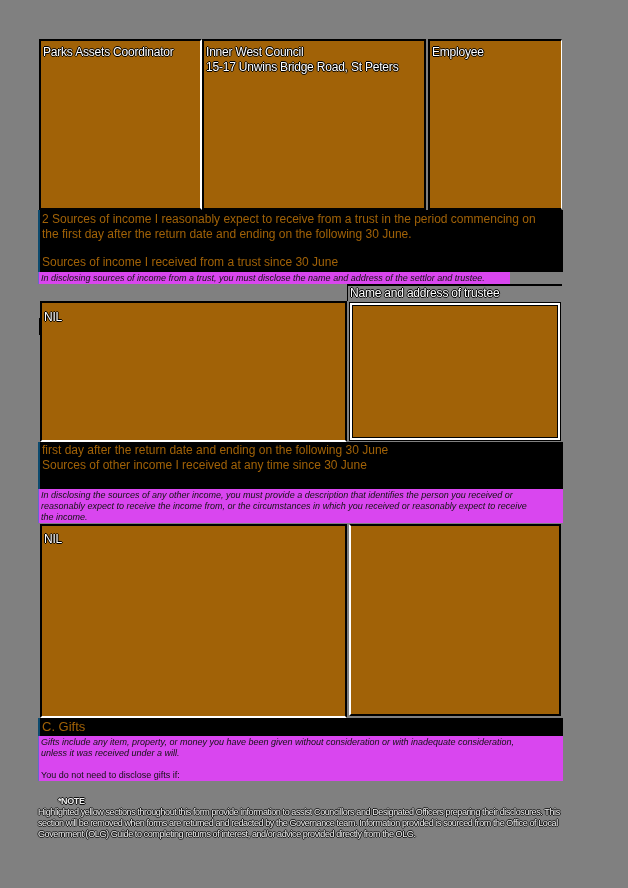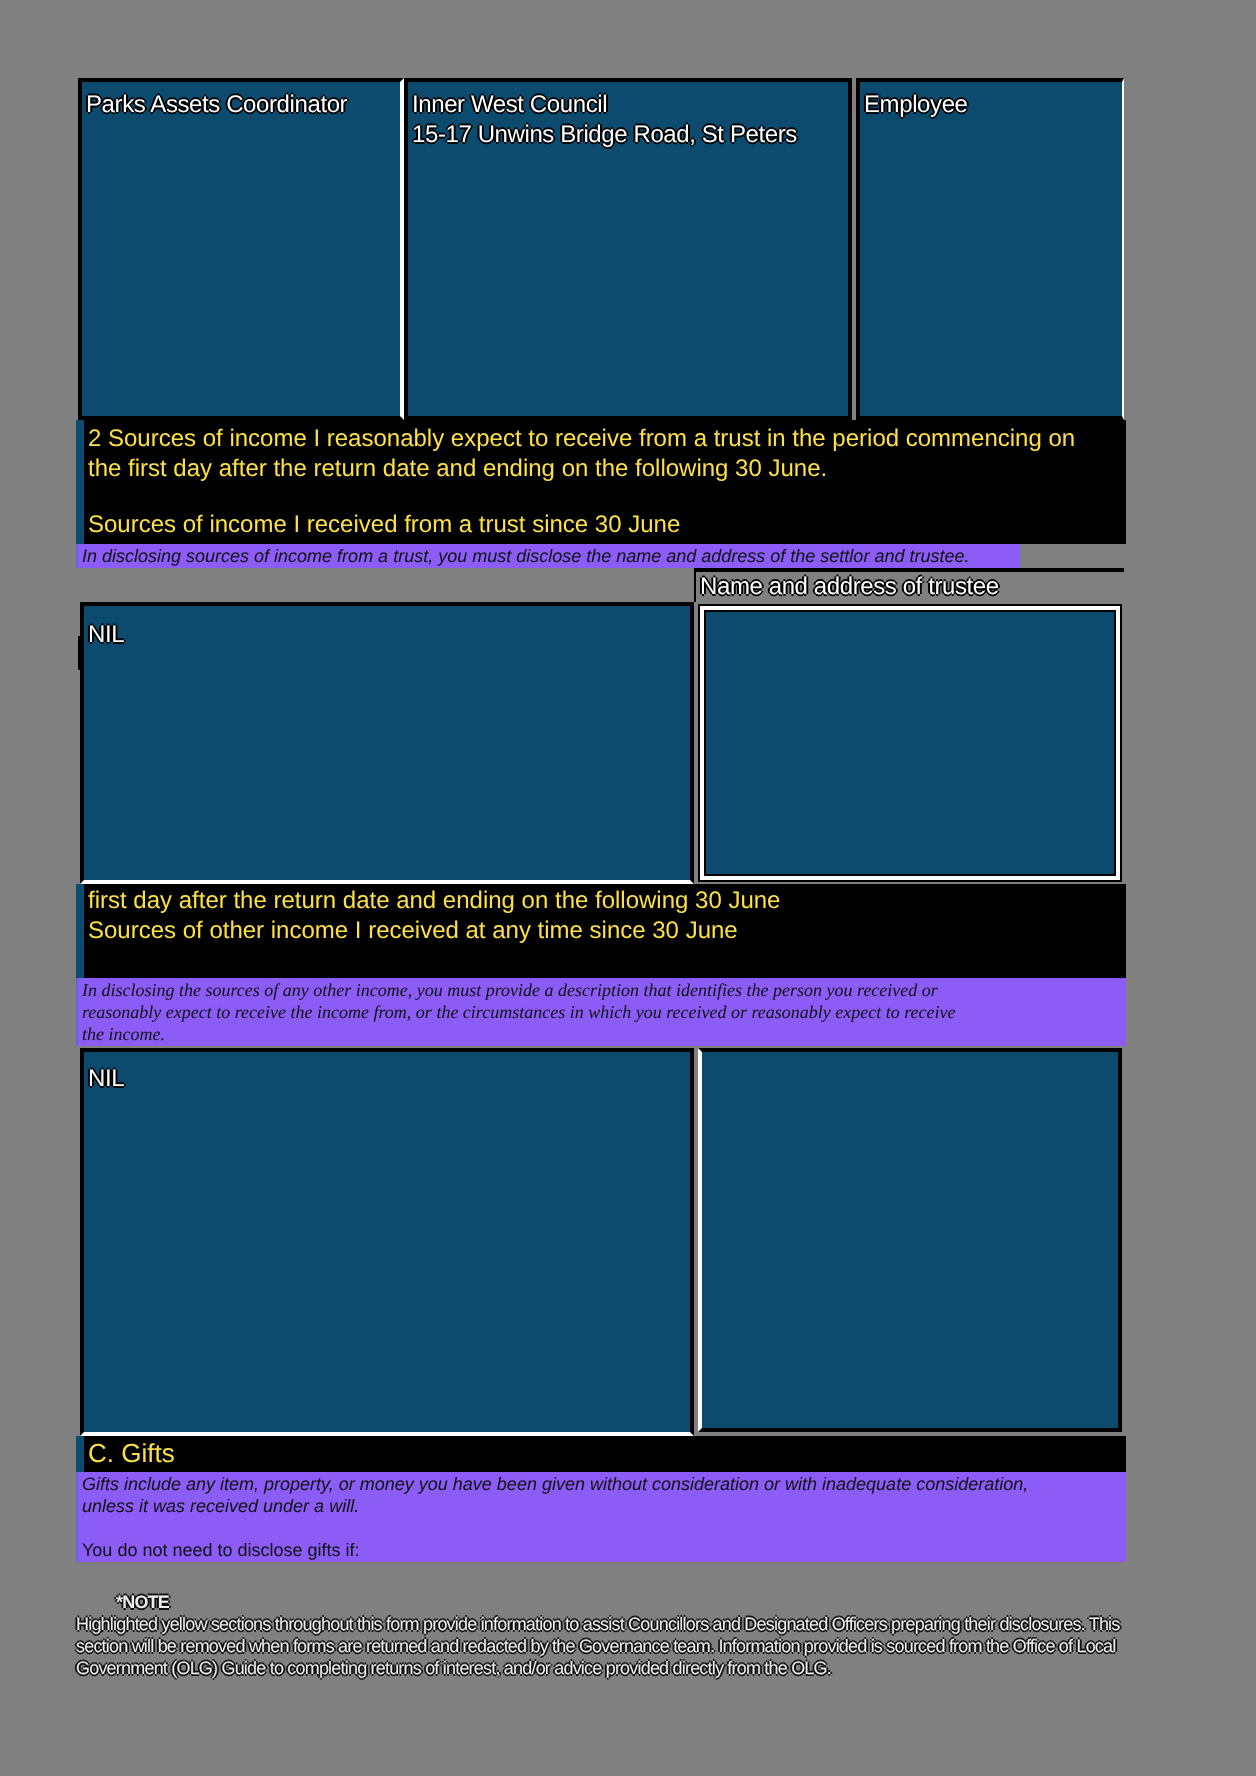--- a/index.html
+++ b/index.html
@@ -10,45 +10,45 @@
     .outlined {
       color: #fff;
       text-shadow: -1px 0 #000, 1px 0 #000, 0 -1px #000, 0 1px #000;
       font-size: 12px;
       line-height: 15px;
       letter-spacing: -0.2px;
     }
 
     .box {
       position: absolute;
-      background: #0c4a6e;
+      background: #a16207;
       border-style: solid;
       border-color: #000;
     }
     .box-a { border-width: 2px 1px 2px 2px; border-right: 2px solid #fff; }
     .box-b { border-width: 2px; }
     .box-c { border-width: 2px; border-right: 1px solid #fff; }
     .box-w { border: 2px solid #fff; box-shadow: inset 0 0 0 1px #000, 0 0 0 1px #000; }
     .box-k { border: 2px solid #000; border-bottom: 2px solid #fff; }
 
     .box .txt { position: absolute; left: 2px; top: 4px; }
 
     .band-black {
       position: absolute;
       background: #000;
-      color: #fde047;
+      color: #a16207;
       font-size: 12px;
       line-height: 15px;
       padding: 2px 2px;
-      border-left: 4px solid #0c4a6e;
+      border-left: 2px solid #0c4a6e;
     }
 
     .band-yellow {
       position: absolute;
-      background: #8b5cf6;
+      background: #d946ef;
       color: #111;
       font-size: 9px;
       line-height: 11px;
       font-style: italic;
       padding: 1px 1px 1px 2px;
       border-left: 1px solid #6666cc;
     }
     .band-yellow .plain { font-style: normal; }
 
     .col-head {
@@ -106,21 +106,21 @@
   <span class="txt outlined" style="top:7px;">NIL</span>
 </div>
 <div class="box box-w" style="left:350px; top:303px; width:210px; height:137px;">
   <span class="txt outlined"></span>
 </div>
 
 <div class="band-black" style="left:38px; top:442px; width:525px; height:47px; padding-top:1px;">
   <div>first day after the return date and ending on the following 30 June</div>
   <div>Sources of other income I received at any time since 30 June</div>
 </div>
-<div class="band-yellow" style="left:38px; top:489px; width:525px; height:34px;font-family:Liberation Serif, serif;">
+<div class="band-yellow" style="left:38px; top:489px; width:525px; height:34px;">
   <div>In disclosing the sources of any other income, you must provide a description that identifies the person you received or</div>
   <div>reasonably expect to receive the income from, or the circumstances in which you received or reasonably expect to receive</div>
   <div>the income.</div>
 </div>
 
 <div class="box box-k" style="left:40px; top:524px; width:307px; height:194px; border-bottom-color:#fff;">
   <span class="txt outlined" style="top:6px;">NIL</span>
 </div>
 <div class="box box-k" style="left:349px; top:524px; width:212px; height:192px; border-left:2px solid #fff; border-bottom-color:#000;">
   <span class="txt outlined"></span>

